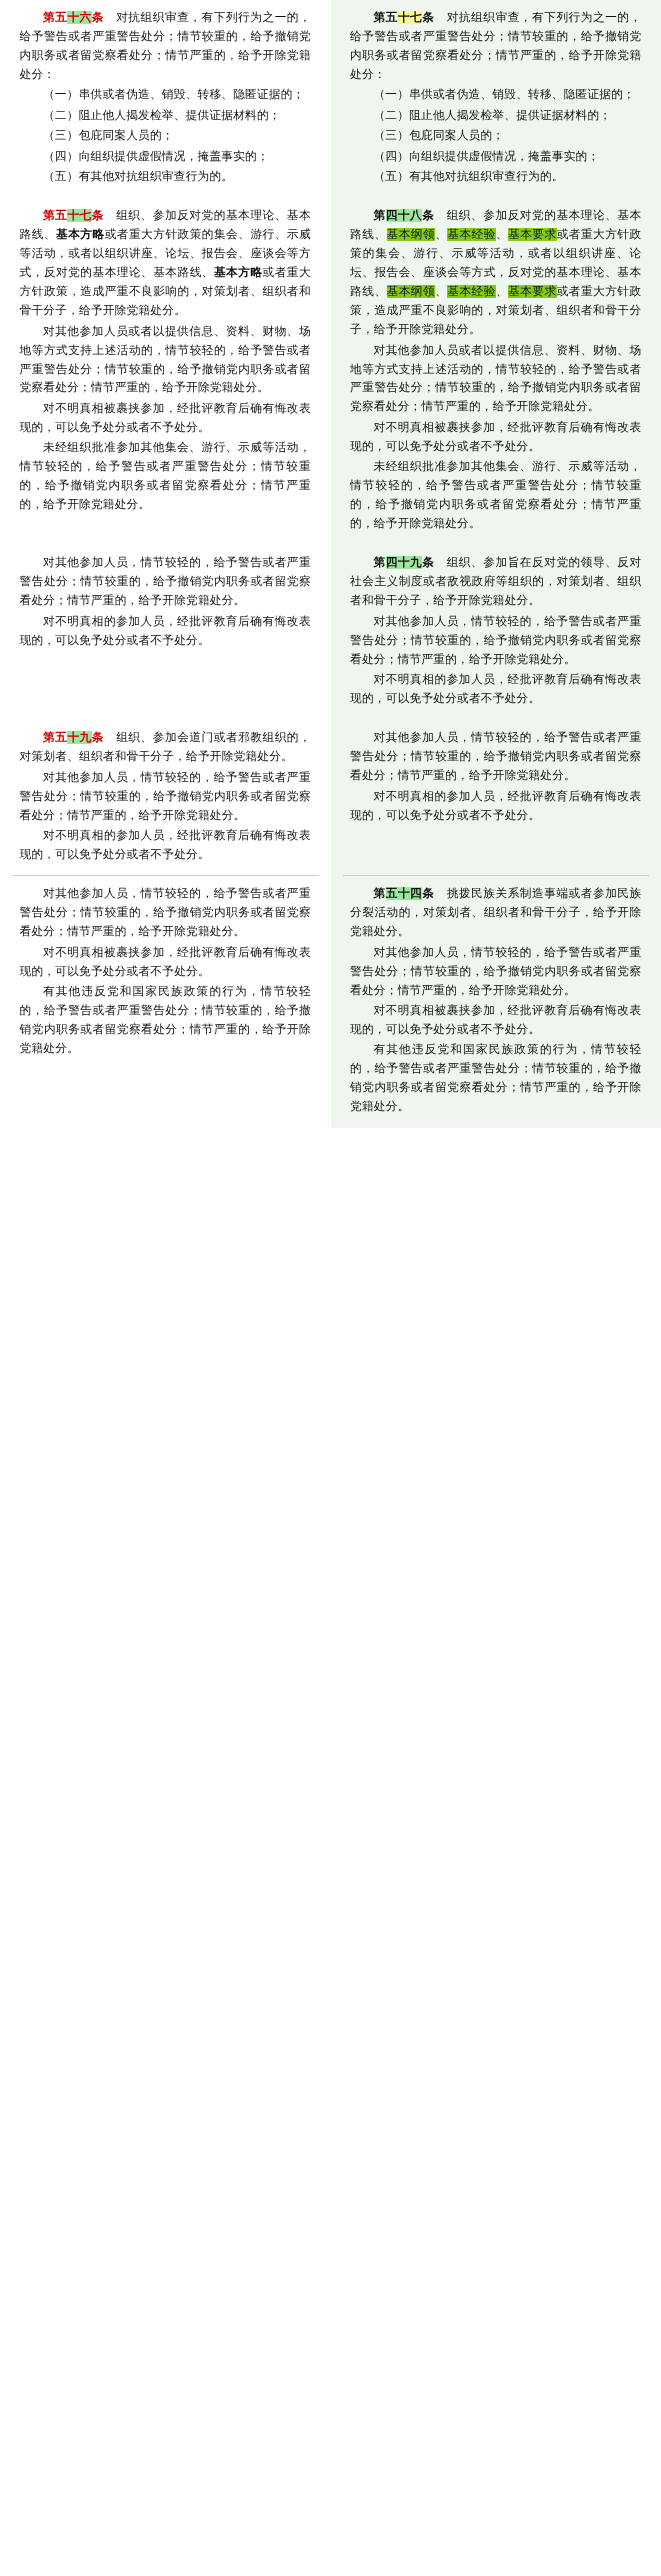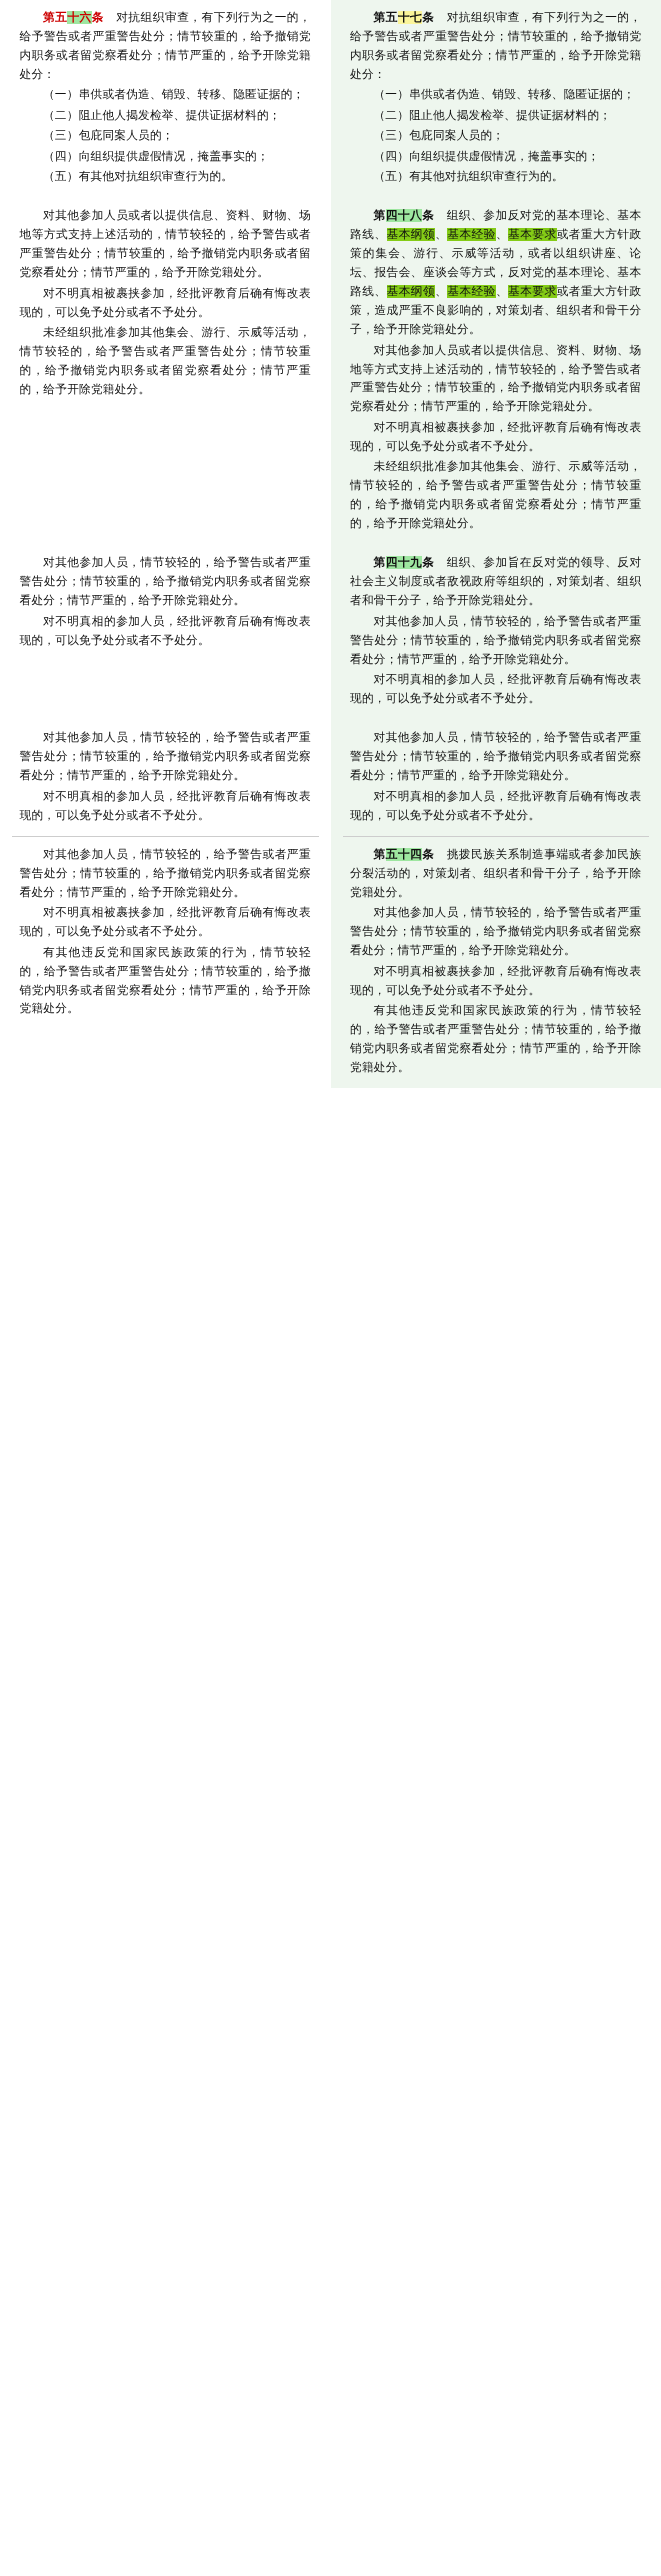--- a/index.html
+++ b/index.html
@@ -85,20 +85,23 @@
         <div class="divider-line"></div>
       </div>
     <div class="divider-half right">
         <div class="divider-line"></div>
       </div>
   </div>
 
   <div class="pair">
     <div class="cellwrap left">
       <div class="cell">
+        <p class="art-head">
+          <span class="art-no">第五<span class="hl-g">十七</span>条</span>　<span>组织、参加反对党的基本理论、基本路线、<b>基本方略</b>或者重大方针政策的集会、游行、示威等活动，或者以组织讲座、论坛、报告会、座谈会等方式，反对党的基本理论、基本路线、<b>基本方略</b>或者重大方针政策，造成严重不良影响的，对策划者、组织者和骨干分子，给予开除党籍处分。</span>
+        </p>
         <p>对其他参加人员或者以提供信息、资料、财物、场地等方式支持上述活动的，情节较轻的，给予警告或者严重警告处分；情节较重的，给予撤销党内职务或者留党察看处分；情节严重的，给予开除党籍处分。</p>
         <p>对不明真相被裹挟参加，经批评教育后确有悔改表现的，可以免予处分或者不予处分。</p>
         <p>未经组织批准参加其他集会、游行、示威等活动，情节较轻的，给予警告或者严重警告处分；情节较重的，给予撤销党内职务或者留党察看处分；情节严重的，给予开除党籍处分。</p>
       </div>
     </div>
     <div class="cellwrap right">
       <div class="cell">
         <p class="art-head">
           <span class="art-no-plain">第<span class="hl-g">四十八</span>条</span>　<span>组织、参加反对党的基本理论、基本路线、<span class="mark">基本纲领</span>、<span class="mark">基本经验</span>、<span class="mark">基本要求</span>或者重大方针政策的集会、游行、示威等活动，或者以组织讲座、论坛、报告会、座谈会等方式，反对党的基本理论、基本路线、<span class="mark">基本纲领</span>、<span class="mark">基本经验</span>、<span class="mark">基本要求</span>或者重大方针政策，造成严重不良影响的，对策划者、组织者和骨干分子，给予开除党籍处分。</span>
         </p>
@@ -141,20 +144,23 @@
         <div class="divider-line"></div>
       </div>
     <div class="divider-half right">
         <div class="divider-line"></div>
       </div>
   </div>
 
   <div class="pair">
     <div class="cellwrap left">
       <div class="cell">
+        <p class="art-head">
+          <span class="art-no">第五<span class="hl-g">十九</span>条</span>　<span>组织、参加会道门或者邪教组织的，对策划者、组织者和骨干分子，给予开除党籍处分。</span>
+        </p>
         <p>对其他参加人员，情节较轻的，给予警告或者严重警告处分；情节较重的，给予撤销党内职务或者留党察看处分；情节严重的，给予开除党籍处分。</p>
         <p>对不明真相的参加人员，经批评教育后确有悔改表现的，可以免予处分或者不予处分。</p>
       </div>
     </div>
     <div class="cellwrap right">
       <div class="cell">
         <p>对其他参加人员，情节较轻的，给予警告或者严重警告处分；情节较重的，给予撤销党内职务或者留党察看处分；情节严重的，给予开除党籍处分。</p>
         <p>对不明真相的参加人员，经批评教育后确有悔改表现的，可以免予处分或者不予处分。</p>
       </div>
     </div>

